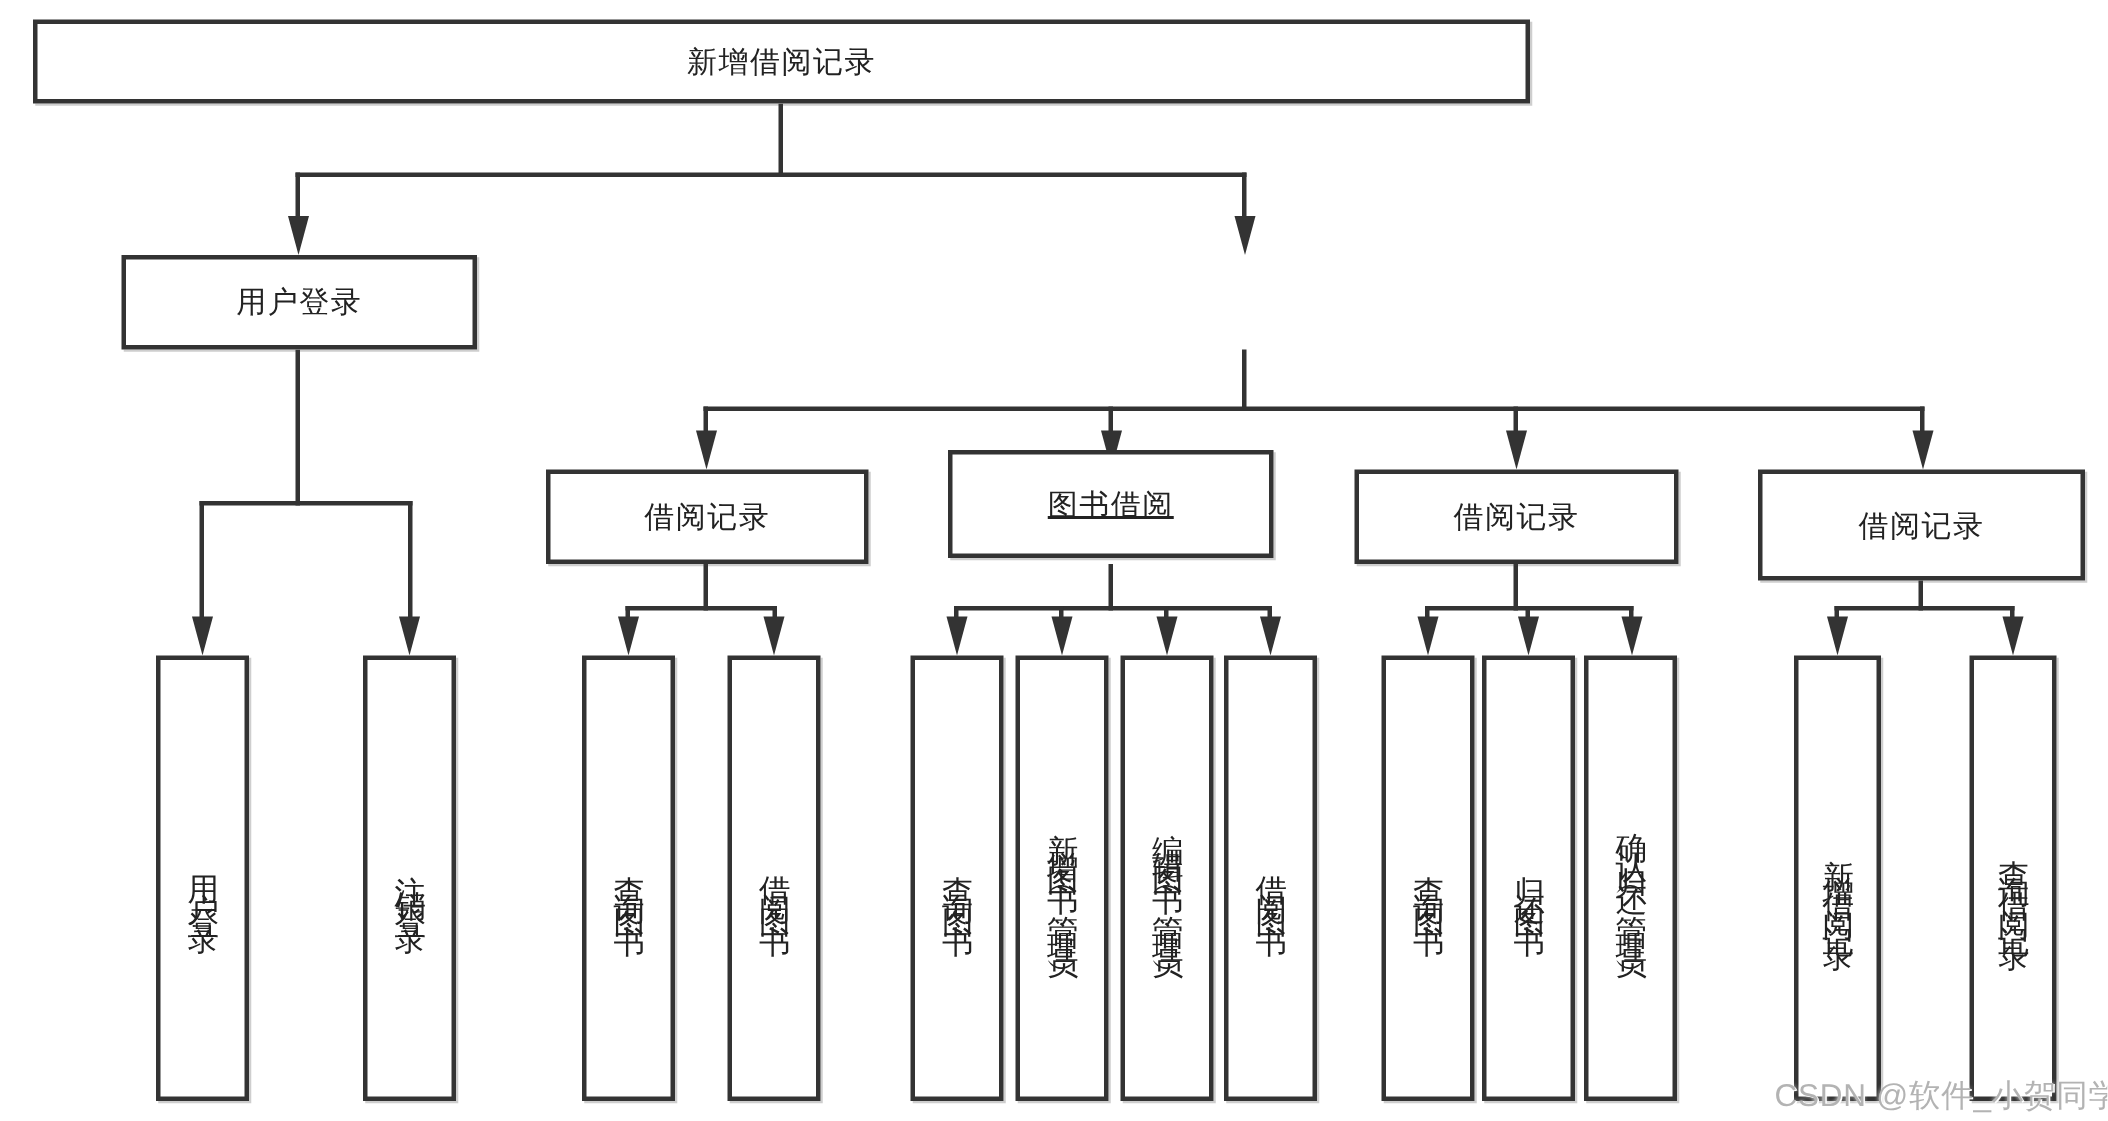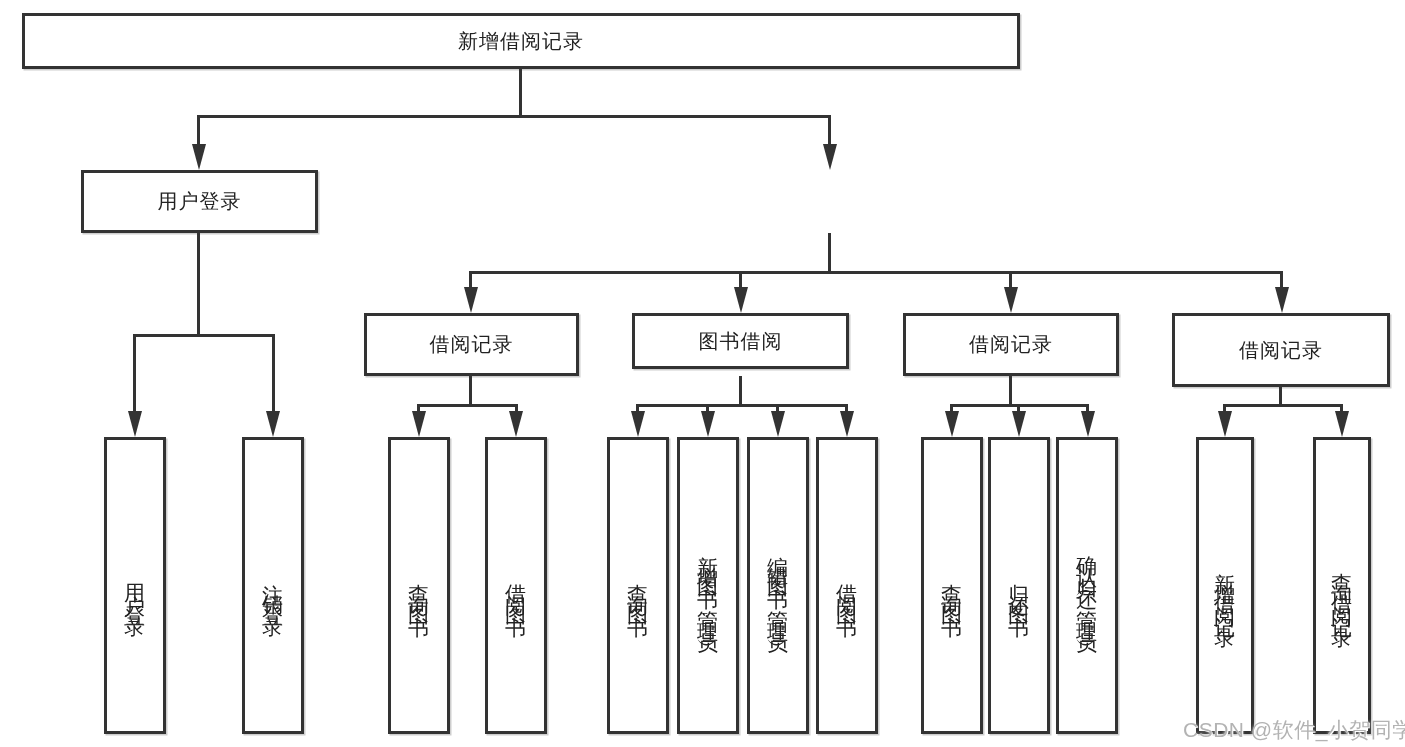--- a/index.html
+++ b/index.html
@@ -99,21 +99,21 @@
     <div class="line" style="left:739px;  top:271px; width:3px; height:17px;"></div>
     <div class="line" style="left:1009px; top:271px; width:3px; height:17px;"></div>
     <div class="line" style="left:1280px; top:271px; width:3px; height:17px;"></div>
     <div class="arrow" style="left:464px;  top:287px;"></div>
     <div class="arrow" style="left:734px;  top:287px;"></div>
     <div class="arrow" style="left:1004px; top:287px;"></div>
     <div class="arrow" style="left:1275px; top:287px;"></div>
   </div>
 
   <div class="box" style="left:364px; top:313px; width:215px; height:63px;">借阅记录</div>
-  <div class="box" style="left:632px; top:313px; width:217px; height:56px;">图书借阅</div>
+  <div class="box" style="left:632px; top:300px; width:217px; height:72px;text-decoration:underline;">图书借阅</div>
   <div class="box" style="left:903px; top:313px; width:216px; height:63px;">借阅记录</div>
   <div class="box" style="left:1172px; top:313px; width:218px; height:74px;">借阅记录</div>
 
   <div>
     <div class="line" style="left:469px; top:376px; width:3px; height:31px;"></div>
     <div class="line" style="left:417px; top:404px; width:101px; height:3px;"></div>
     <div class="line" style="left:417px; top:404px; width:3px; height:9px;"></div>
     <div class="line" style="left:515px; top:404px; width:3px; height:9px;"></div>
     <div class="arrow" style="left:412px; top:411px;"></div>
     <div class="arrow" style="left:509px; top:411px;"></div>

